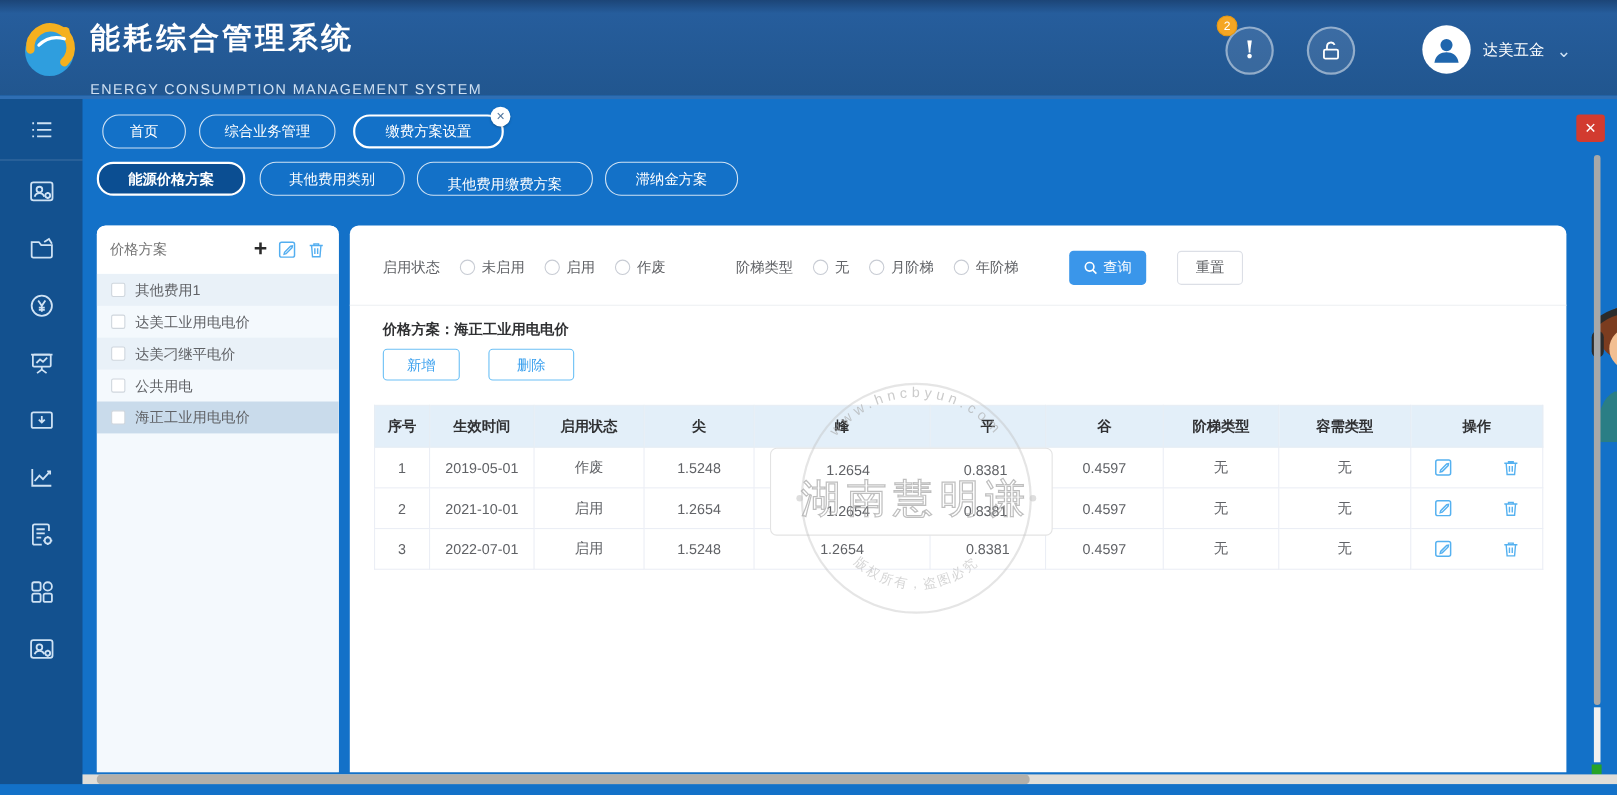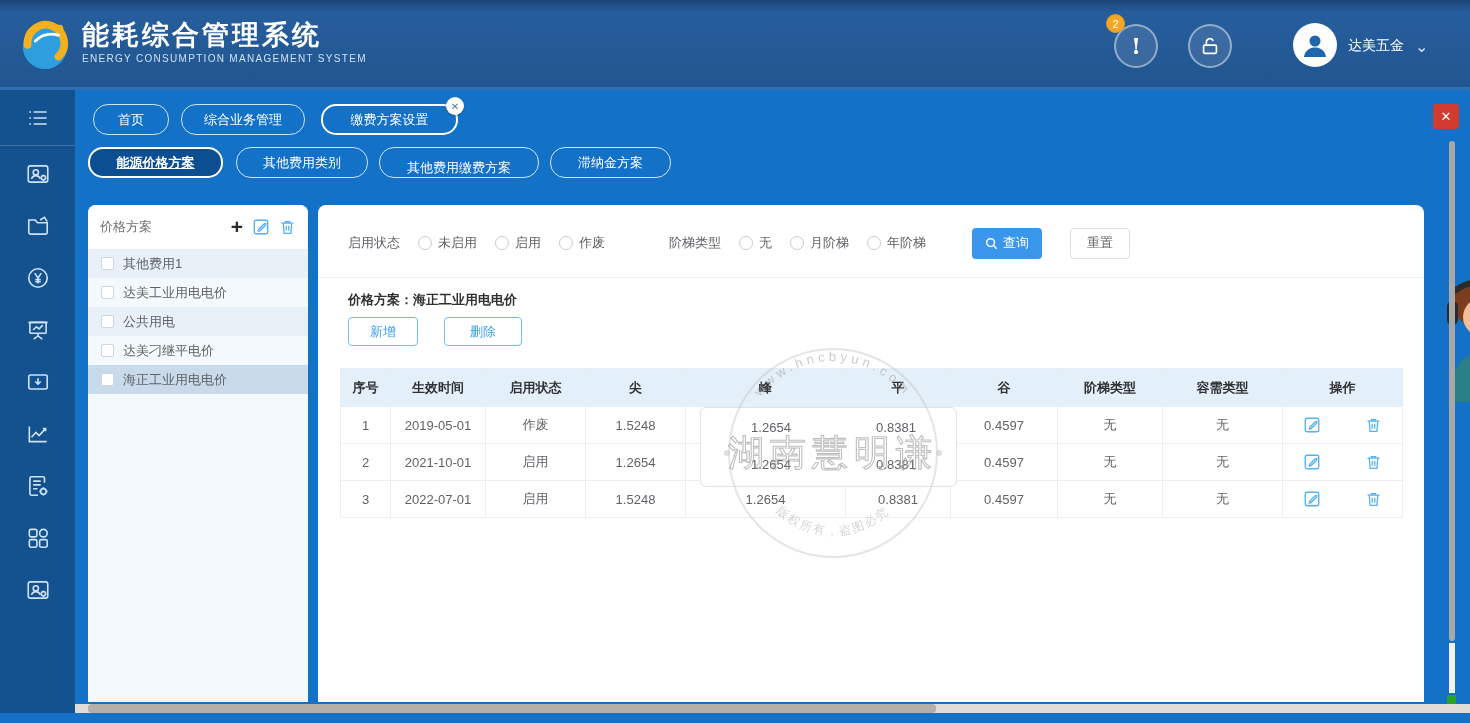--- a/index.html
+++ b/index.html
@@ -6,21 +6,21 @@
   html,body { width:1470px; height:723px; overflow:hidden; }
   body { font-family:"Liberation Sans","DejaVu Sans",sans-serif; background:#1371c8; position:relative; }
 
   
   .app-header { position:absolute; left:0; top:0; width:1470px; height:90px;
     background:linear-gradient(180deg,#1c4577 0%,#265d9c 14%,#21568f 100%);
     border-bottom:3px solid #2f6eb3;text-decoration:underline; }
   .logo-wrap { position:absolute; left:16px; top:12px; width:58px; height:62px; }
   .brand { position:absolute; left:82px; top:17px; color:#fff; }
   .brand-title { font-size:27px; font-weight:bold; letter-spacing:3px; }
-  .brand-sub { font-size:10px; letter-spacing:1.3px; color:#cfe0f2; margin-top:0; }
+  .brand-sub { font-size:13px; letter-spacing:1.3px; color:#cfe0f2; margin-top:20px; }
 
   .hdr-icon { position:absolute; top:24px; width:44px; height:44px; border-radius:50%;
     border:2px solid rgba(255,255,255,.45); background:rgba(255,255,255,.10);
     display:flex; align-items:center; justify-content:center; cursor:pointer; }
   .hdr-alert { left:1114px; }
   .hdr-lock { left:1188px; }
   .alert-glyph { color:#fff; font-size:22px; font-weight:bold; font-family:"DejaVu Serif",serif; }
   .badge { position:absolute; left:1106px; top:14px; min-width:19px; height:19px; border-radius:50%;
     background:#f5a623; color:#fff; font-size:11px; display:flex; align-items:center; justify-content:center;
     z-index:3; border:1px solid #e89912; }
@@ -243,21 +243,21 @@
   <span>首页</span>
 </div>
 <div class="tab" style="left:181px; top:104px; width:124px;">
   <span>综合业务管理</span>
 </div>
 <div class="tab active1" style="left:321px; top:104px; width:137px;">
   <span>缴费方案设置</span>
   <div class="tab-close"></div>
 </div>
 
-<div class="tab active2" style="left:88px; top:147px; width:135px;text-decoration:underline;">
+<div class="tab active2" style="left:88px; top:147px; width:135px;">
   <span>能源价格方案</span>
 </div>
 <div class="tab" style="left:236px; top:147px; width:132px;">
   <span>其他费用类别</span>
 </div>
 <div class="tab" style="left:379px; top:147px; width:160px;align-items:flex-end;">
   <span>其他费用缴费方案</span>
 </div>
 <div class="tab" style="left:550px; top:147px; width:121px;">
   <span>滞纳金方案</span>
@@ -285,25 +285,25 @@
     <div class="plan-item">
       <span class="chk"></span>
       <span>其他费用1</span>
     </div>
     <div class="plan-item">
       <span class="chk"></span>
       <span>达美工业用电电价</span>
     </div>
     <div class="plan-item">
       <span class="chk"></span>
-      <span>公共用电</span>
+      <span>达美刁继平电价</span>
     </div>
     <div class="plan-item">
       <span class="chk"></span>
-      <span>达美刁继平电价</span>
+      <span>公共用电</span>
     </div>
     <div class="plan-item selected">
       <span class="chk"></span>
       <span>海正工业用电电价</span>
     </div>
   </div>
 </section>
 
 <section class="content-panel">
 

